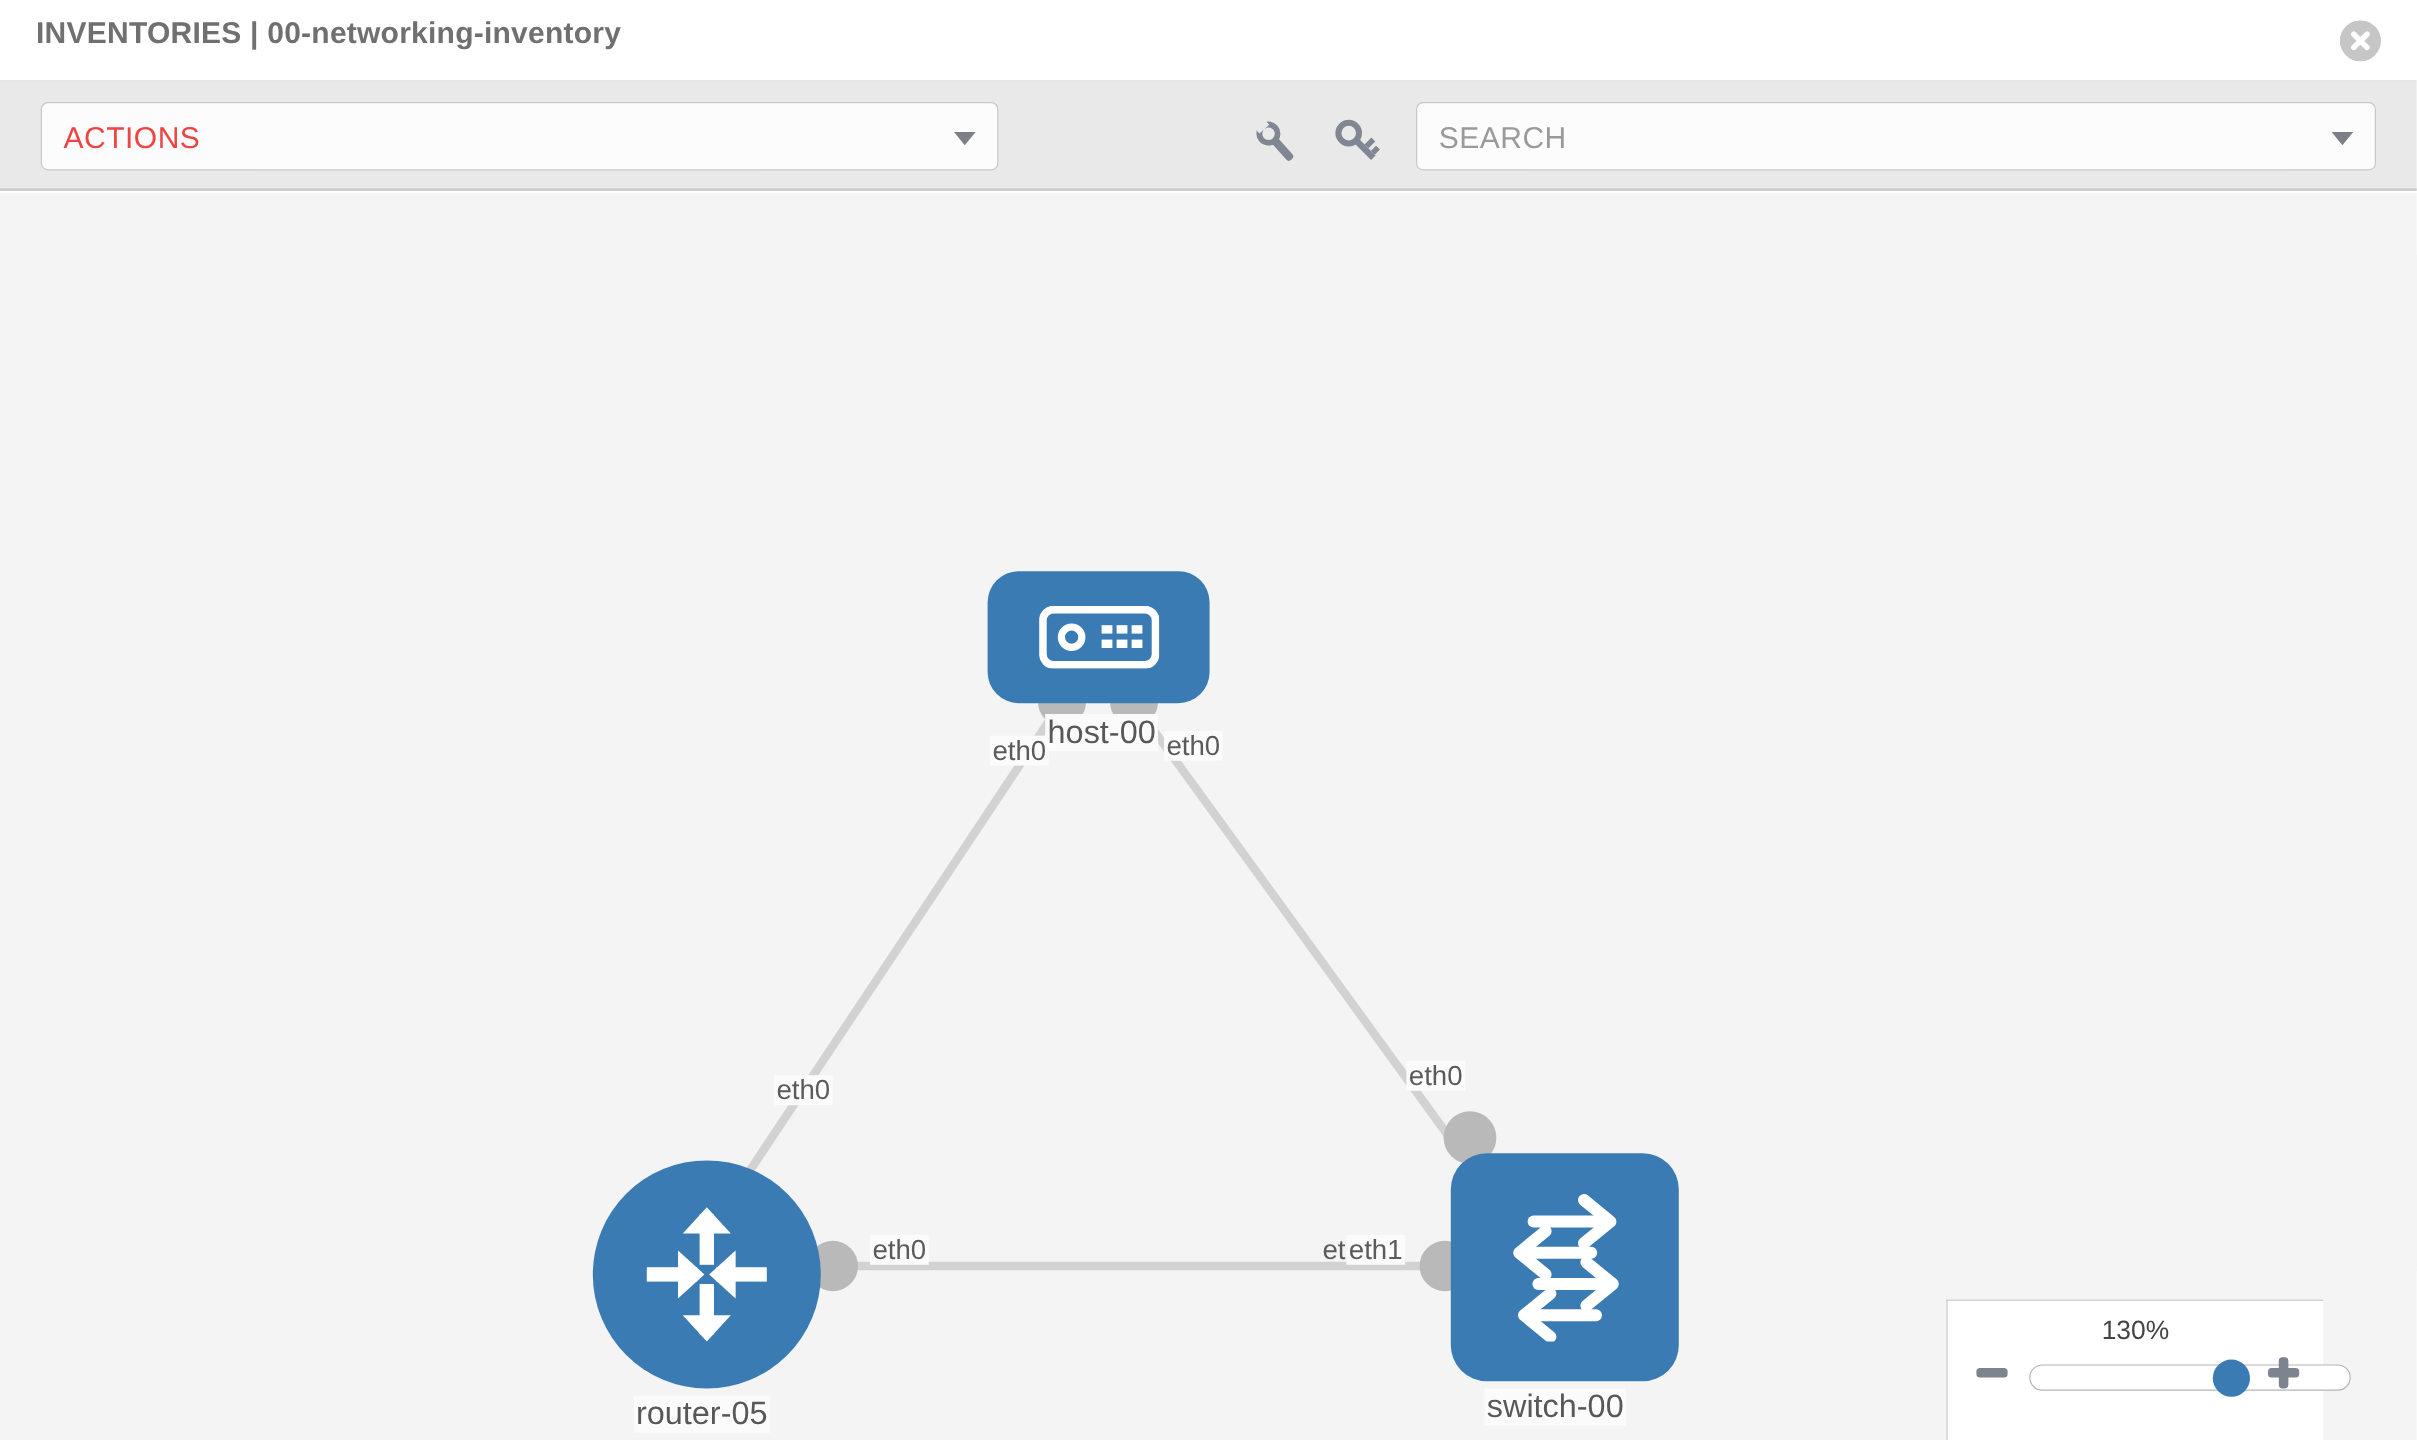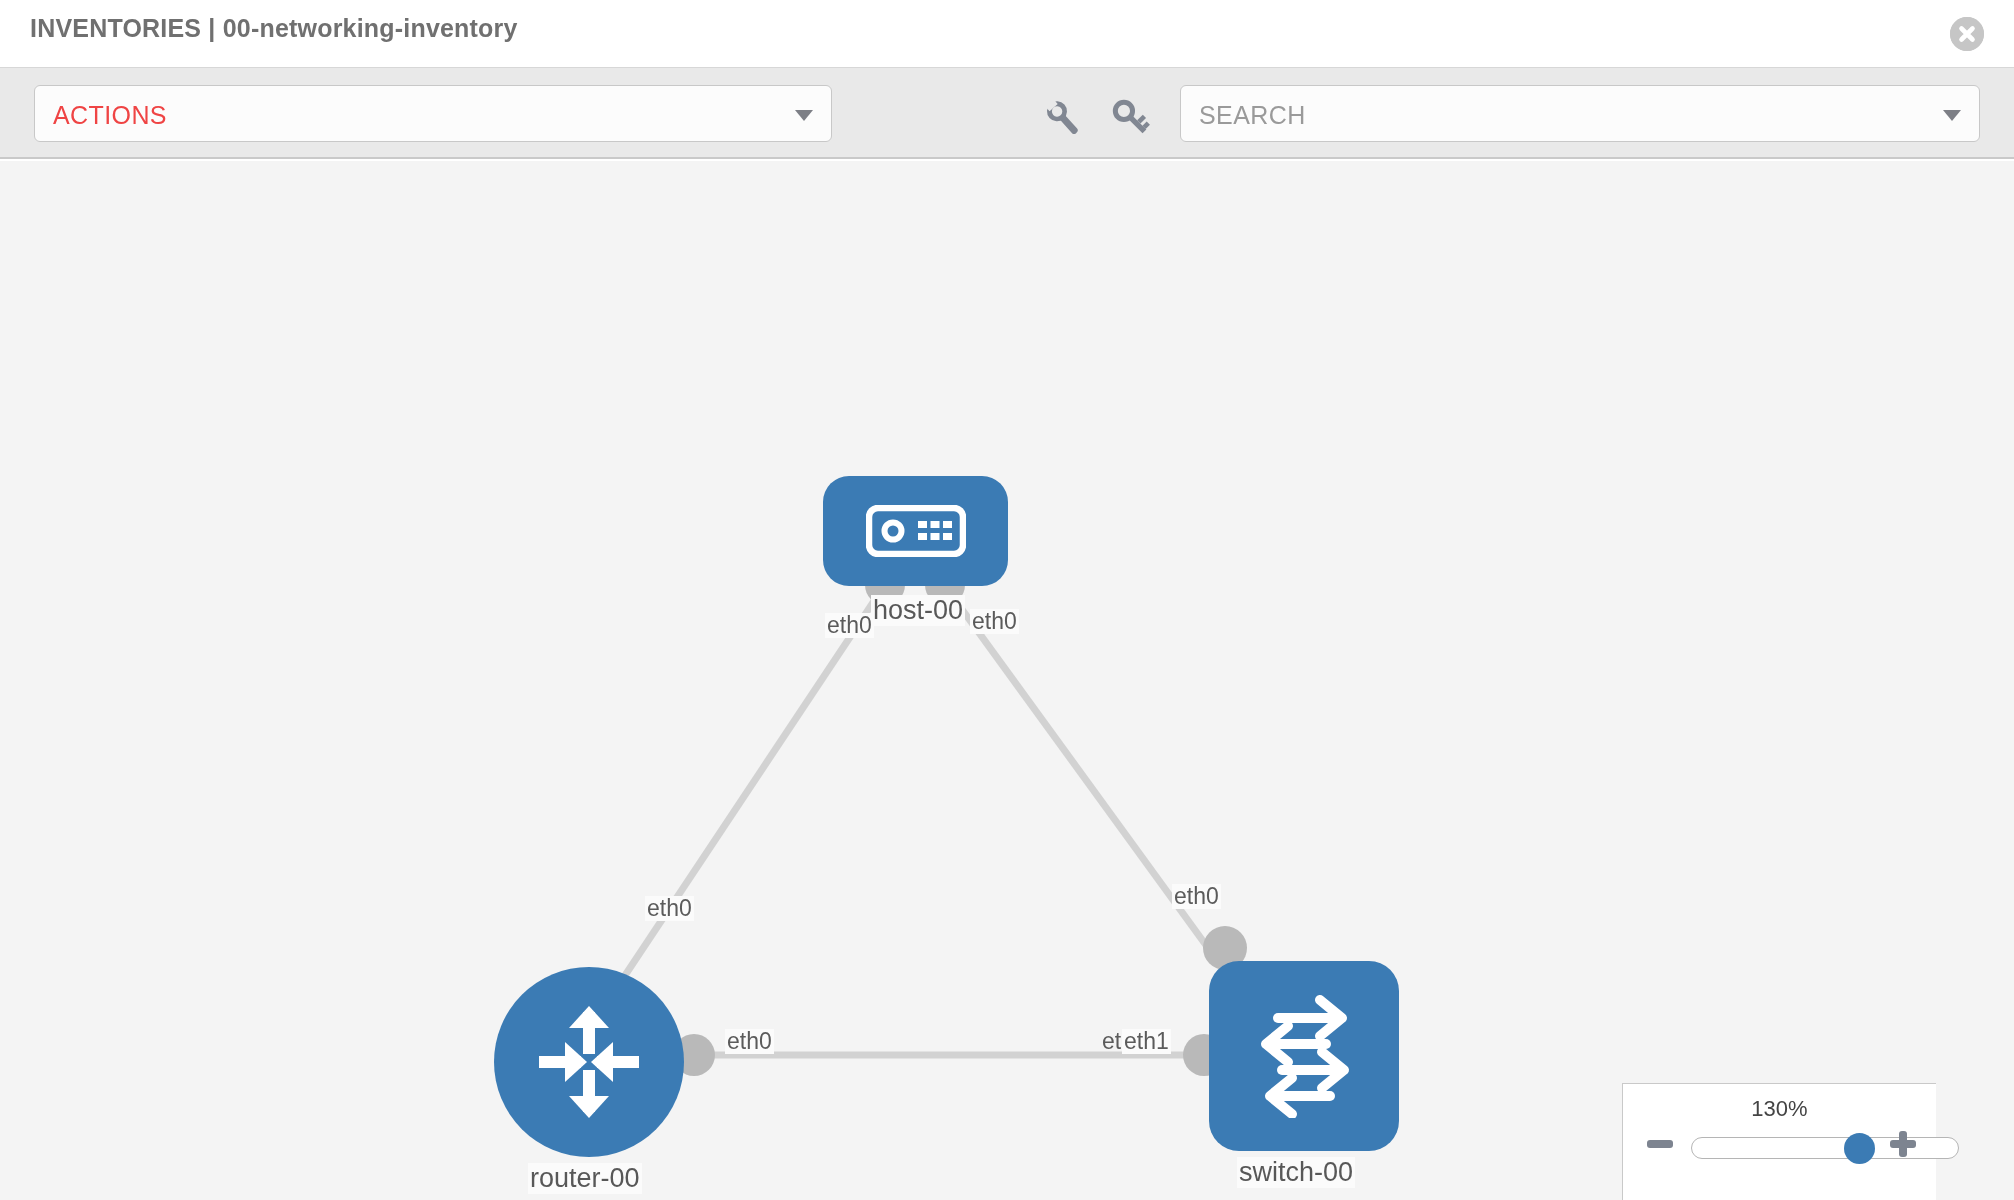--- a/index.html
+++ b/index.html
@@ -288,21 +288,21 @@
             <path d="M60 116 L80 94 L40 94 Z"></path>
 
             <rect x="68" y="54" width="42" height="12"></rect>
             <path d="M62 60 L84 40 L84 80 Z"></path>
 
             <rect x="10" y="54" width="42" height="12"></rect>
             <path d="M58 60 L36 40 L36 80 Z"></path>
           </g>
         </svg>
       </div>
-      <div class="node-label" style="left:34px; top:196px;">router-00</div>
+      <div class="node-label" style="left:34px; top:196px;">router-05</div>
     </div>
 
     <div class="node" style="left:1209px; top:800px; width:190px; height:190px;">
       <div class="node-shape" style="left:0; top:0; width:190px; height:190px; border-radius:30px;">
         <svg width="124" height="124" viewBox="0 0 124 124">
           <g fill="none" stroke="#ffffff" stroke-width="10" stroke-linecap="round" stroke-linejoin="round">
 
             <line x1="36" y1="24" x2="98" y2="24"></line>
             <polyline points="78,6 100,24 78,42"></polyline>
 

